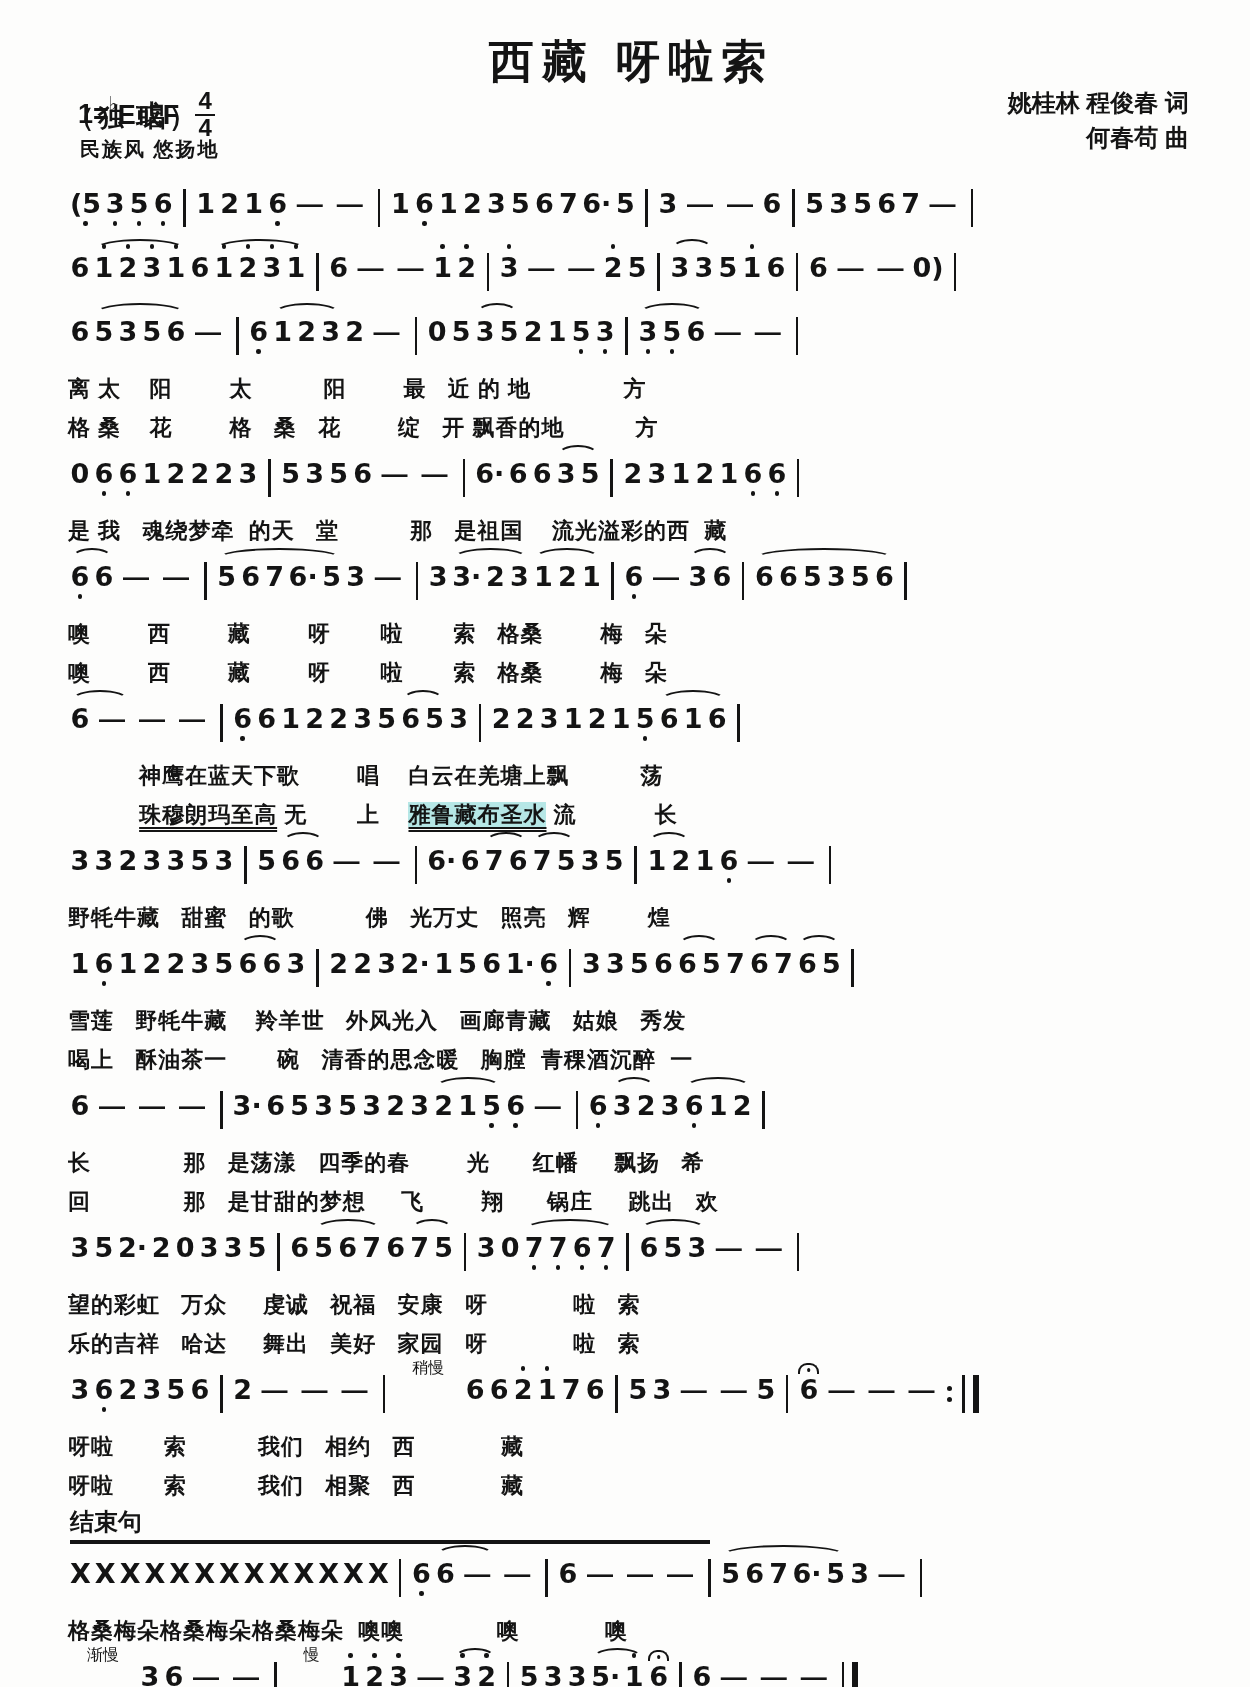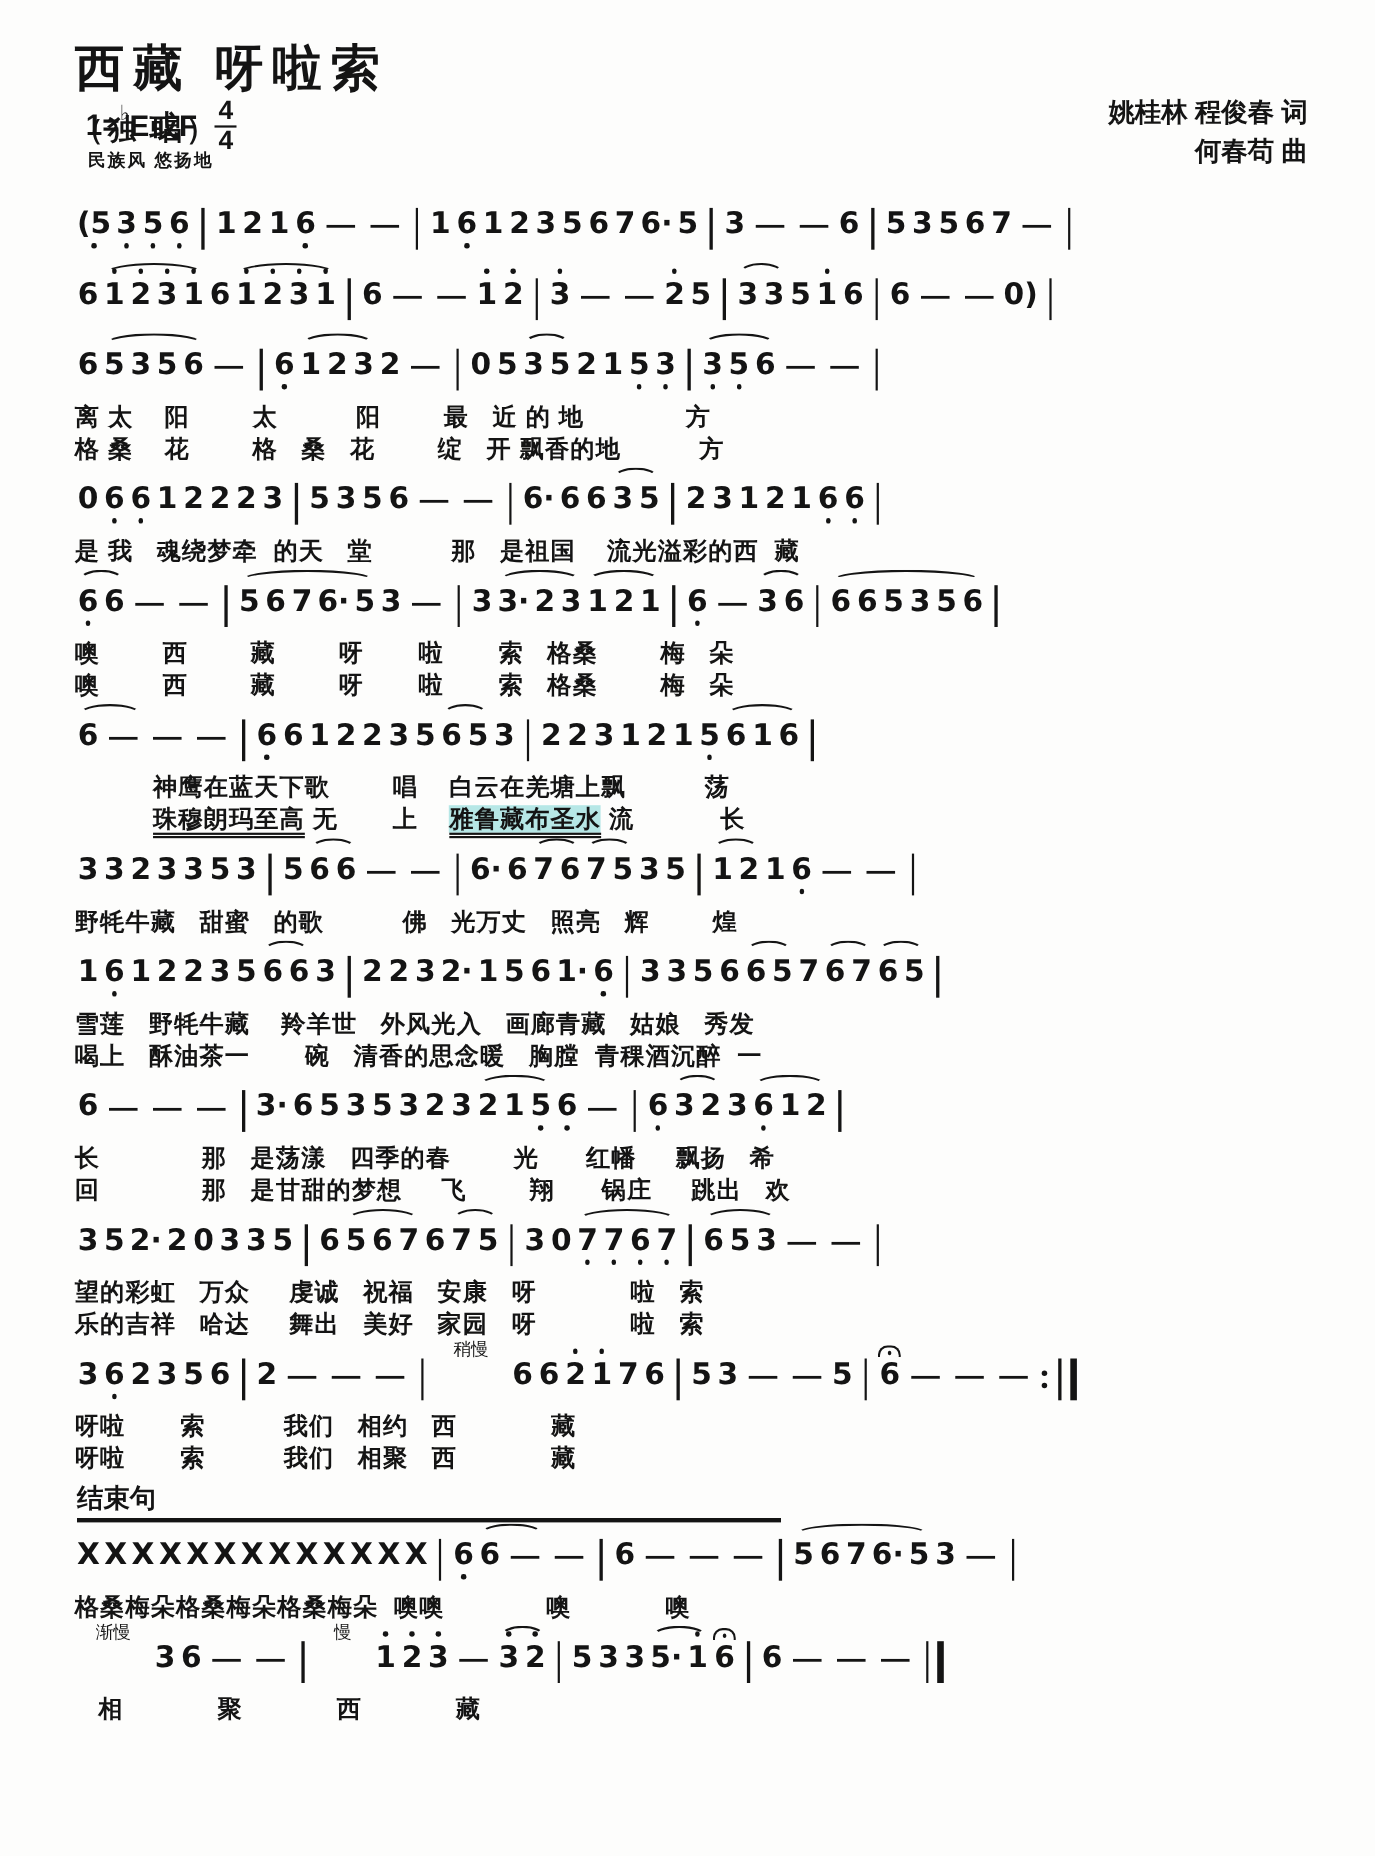--- a/index.html
+++ b/index.html
@@ -2,28 +2,28 @@
 <html><head>
 <meta charset="utf-8">
 <style>
   html,body{margin:0;padding:0;background:#e8e8e8;}
   .page{position:relative;width:1250px;height:1687px;background:#fdfdfc;overflow:hidden;
         font-family:"Liberation Sans","DejaVu Sans",sans-serif;color:#141414;margin:0 auto;}
   .inner{padding:18px 55px 0 68px;}
 
   
   .hdr{position:relative;height:158px;}
-  .title{text-align:left;font-size:45px;font-weight:bold;letter-spacing:8px;padding-top:14px;}
+  .title{text-align:center;font-size:45px;font-weight:bold;letter-spacing:8px;padding-top:14px;}
   .subtitle{text-align:left;font-size:26px;font-weight:bold;margin-top:8px;letter-spacing:4px;}
   .credits{position:absolute;right:6px;top:68px;text-align:right;font-size:24px;font-weight:bold;line-height:1.45;}
   .keysig{position:absolute;left:10px;top:72px;font-size:27px;font-weight:bold;display:flex;align-items:center;}
   .flat{font-size:19px;vertical-align:super;position:relative;top:-11px;font-weight:bold;}
   .meter{display:inline-flex;flex-direction:column;align-items:center;margin-left:16px;font-size:24px;line-height:.95;font-weight:bold;}
   .meter .bar4{width:20px;height:2px;background:#141414;margin:1px 0;}
-  .tempo{position:absolute;left:12px;top:118px;font-size:16px;font-weight:bold;letter-spacing:2px;}
+  .tempo{position:absolute;left:12px;top:118px;font-size:20px;font-weight:bold;letter-spacing:2px;}
 
   
   .sys{margin-bottom:4px;}
   .noterow{display:flex;align-items:flex-start;min-height:60px;}
   .note{display:flex;flex-direction:column;align-items:center;margin:0 2px;min-width:20px;}
   .top{height:13px;display:flex;align-items:center;justify-content:center;}
   .dig{font-family:"DejaVu Sans",sans-serif;font-size:27px;font-weight:bold;line-height:30px;white-space:nowrap;}
   .lines{align-self:stretch;}
   .ln{height:2.4px;background:#141414;margin-top:2px;}
   .bot{height:12px;display:flex;align-items:flex-start;justify-content:center;padding-top:2px;}
@@ -35,21 +35,21 @@
   .rptdots .dt{width:5px;height:5px;}
   .endgrp{display:flex;}
   .slur{display:inline-flex;position:relative;}
   .slur::before{content:"";position:absolute;top:-1px;left:4px;right:4px;height:15px;
       border:2.6px solid transparent;border-top-color:#141414;border-radius:50%;}
   .fm{width:17px;height:9px;border:2.4px solid #141414;border-bottom:none;border-radius:9px 9px 0 0;position:relative;}
   .fm::after{content:"";position:absolute;left:50%;top:3px;width:3.6px;height:3.6px;background:#141414;border-radius:50%;transform:translateX(-50%);}
   .tlabel{font-size:16px;font-weight:normal;margin:0 19px;line-height:20px;padding-top:0;transform:translateY(-4px);white-space:nowrap;}
   .syslabel{font-size:24px;font-weight:bold;border-bottom:4px solid #141414;display:inline-block;
       width:640px;padding-bottom:2px;margin:2px 0 2px 2px;}
-  .lyr{white-space:pre;font-size:22px;font-weight:bold;line-height:29px;letter-spacing:1px;}
+  .lyr{white-space:pre;font-size:22px;font-weight:bold;line-height:29px;letter-spacing:1px;margin-top:10px;}
   .u2{text-decoration:underline;text-decoration-style:double;text-underline-offset:5px;text-decoration-thickness:1.5px;}
   .hl{background:rgba(96,205,205,.45);}
 </style>
 </head>
 <body>
 
 <div class="page">
   <div class="inner">
     <div class="hdr">
       <div class="title">西藏 呀啦索</div>

